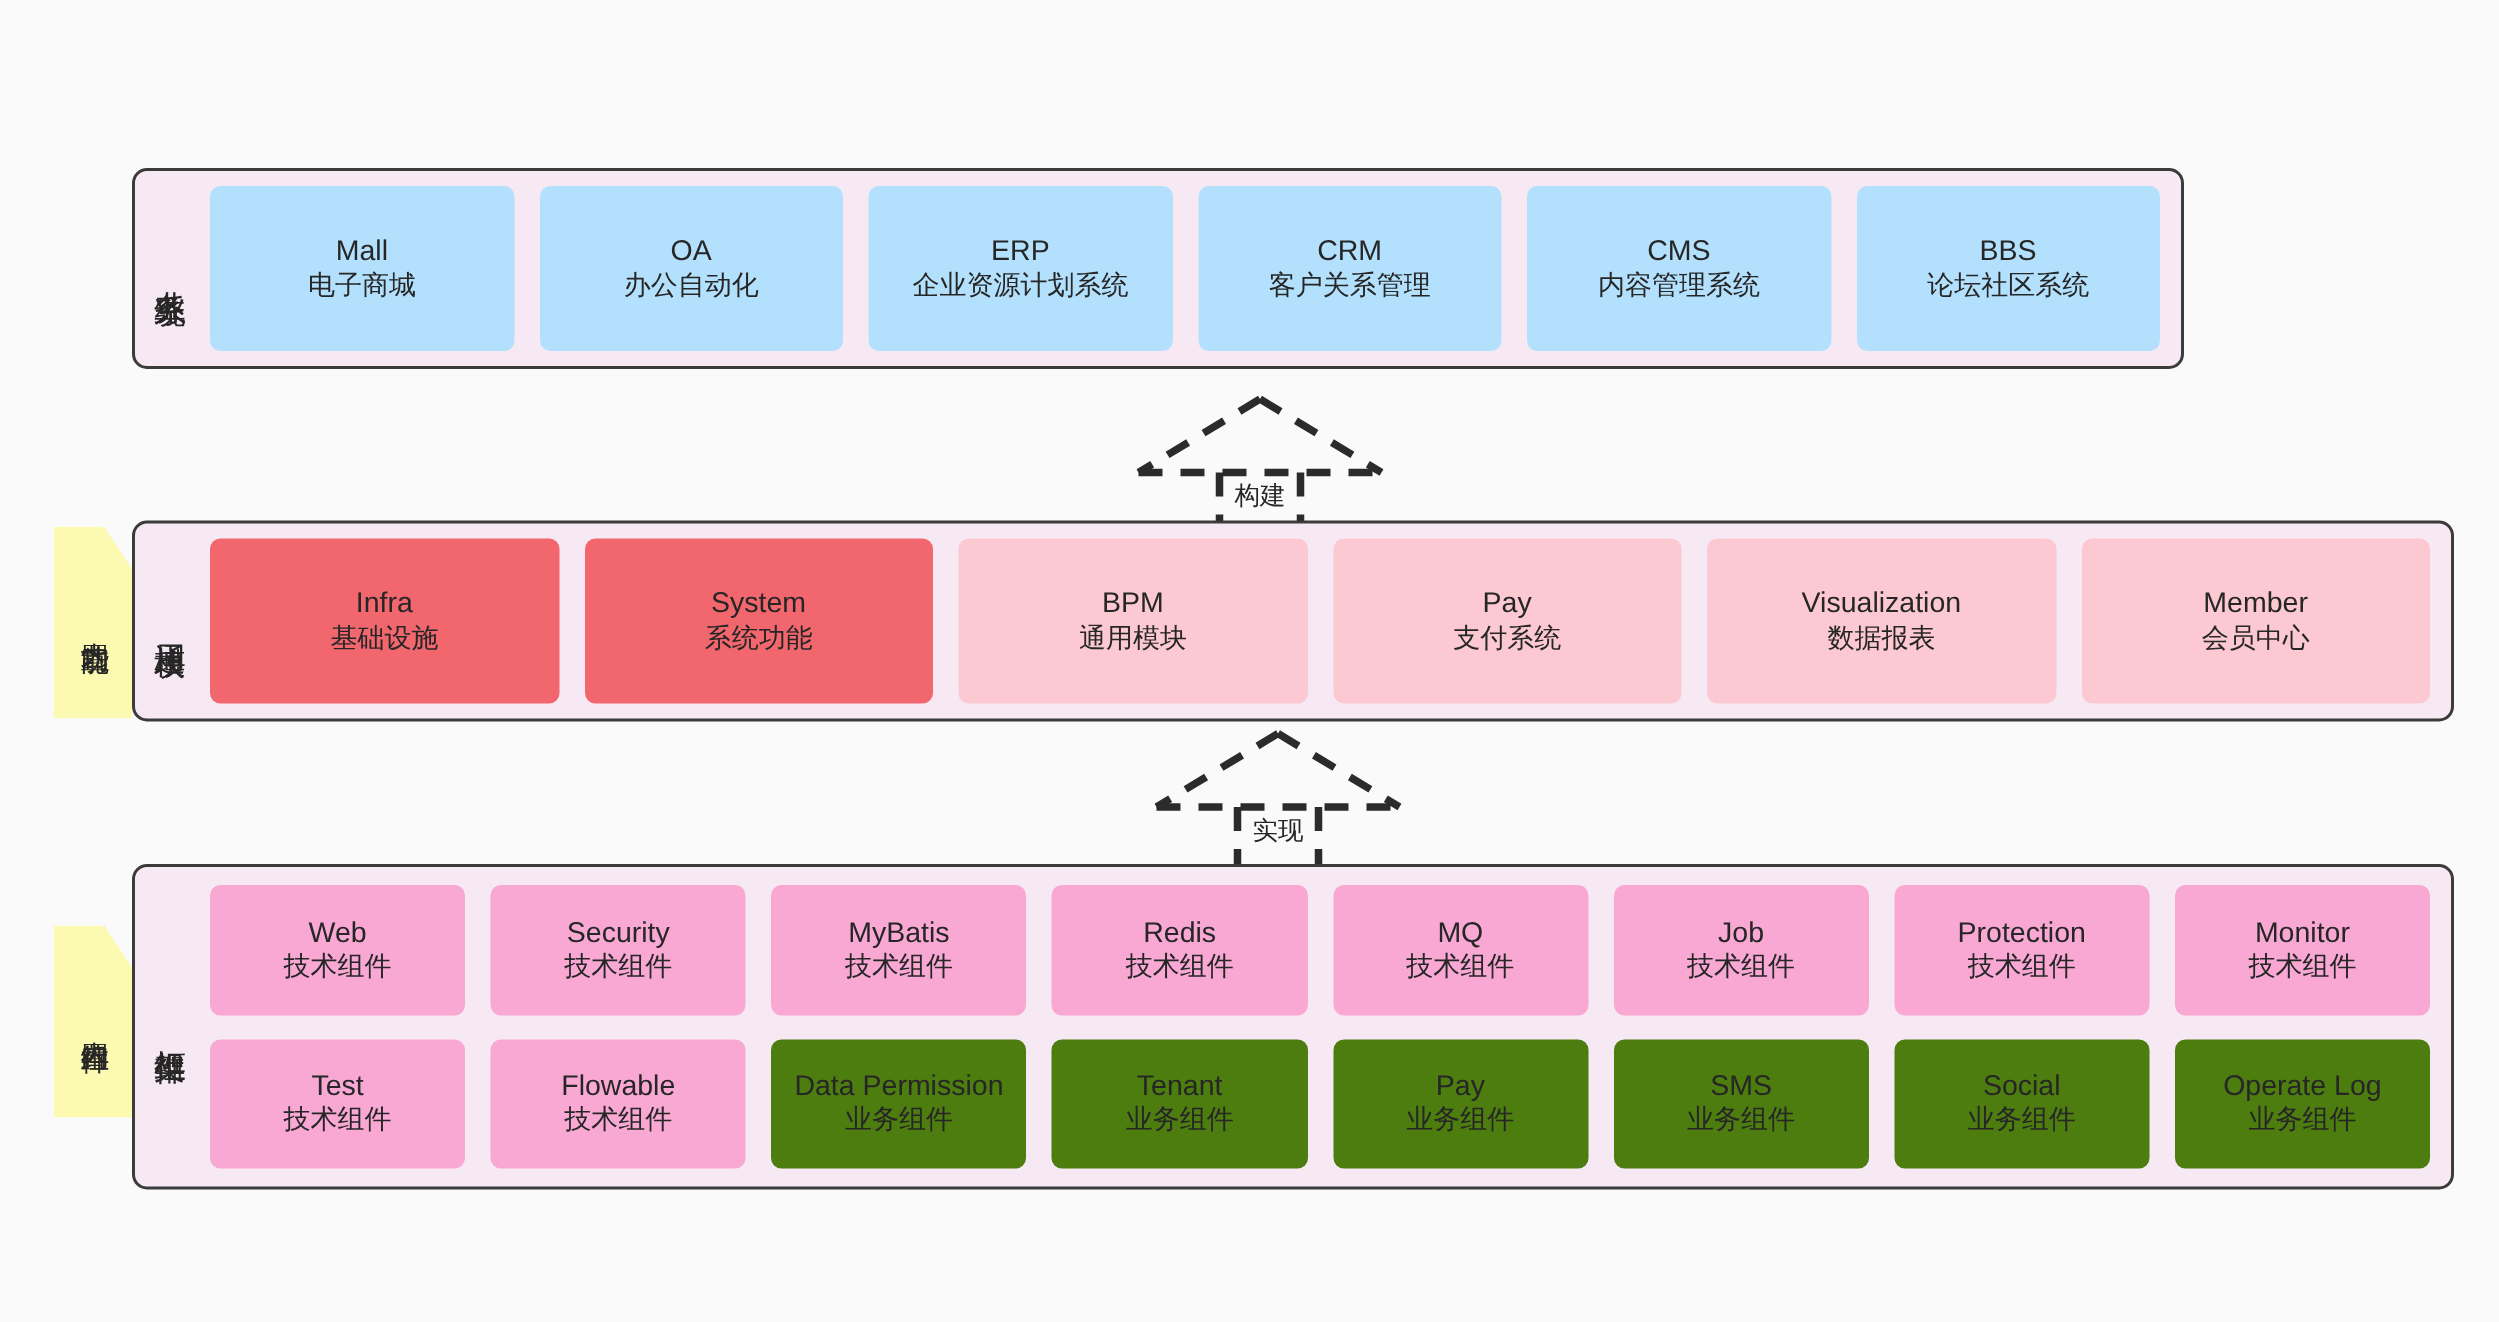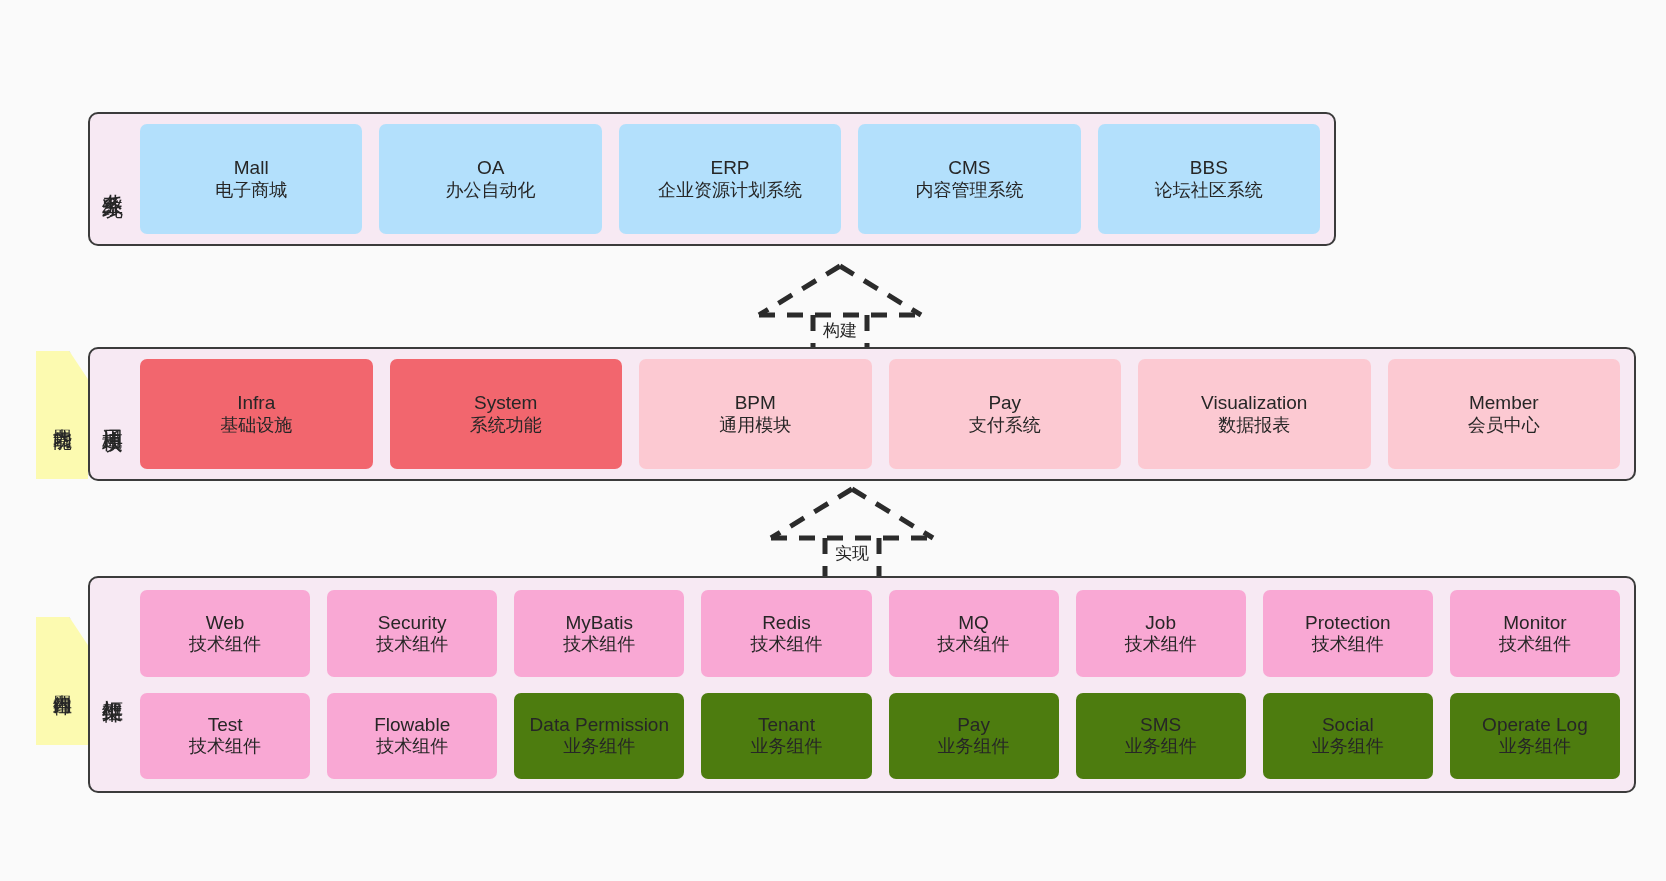--- a/index.html
+++ b/index.html
@@ -73,21 +73,21 @@
   .card .c-en { font-size: 19px; }
   .card .c-cn { font-size: 18px; }
 
   .c-blue  { background: #b3e0fc; }
   .c-red   { background: #f2666e; }
   .c-pink  { background: #fcc9d2; }
   .c-green { background: #f9a8d4; }
   .c-lgreen{ background: #4d7c0f; }
 
   
-  #layer-business { left: 88px;  top: 112px; width: 1248px; height: 134px; justify-content: space-between; }
+  #layer-business { left: 88px;  top: 112px; width: 1368px; height: 134px; justify-content: space-between; }
   #layer-common   { left: 88px;  top: 347px; width: 1548px; height: 134px; }
   #layer-frame    { left: 88px;  top: 576px; width: 1548px; height: 217px; }
 
   #layer-business .layer-body { padding-top: 10px; padding-bottom: 10px; }
   #layer-common   .layer-body { padding-top: 10px; padding-bottom: 10px; }
   #layer-frame    .layer-body { padding-top: 12px; padding-bottom: 12px; gap: 16px; }
 
   
   .note {
     position: absolute;
@@ -151,20 +151,24 @@
         </div>
         <div class="card c-blue">
           <span class="c-en">OA</span>
           <span class="c-cn">办公自动化</span>
         </div>
         <div class="card c-blue">
           <span class="c-en">ERP</span>
           <span class="c-cn">企业资源计划系统</span>
         </div>
         <div class="card c-blue">
+          <span class="c-en">CRM</span>
+          <span class="c-cn">客户关系管理</span>
+        </div>
+        <div class="card c-blue">
           <span class="c-en">CMS</span>
           <span class="c-cn">内容管理系统</span>
         </div>
         <div class="card c-blue">
           <span class="c-en">BBS</span>
           <span class="c-cn">论坛社区系统</span>
         </div>
       </div>
     </div>
   </div>

